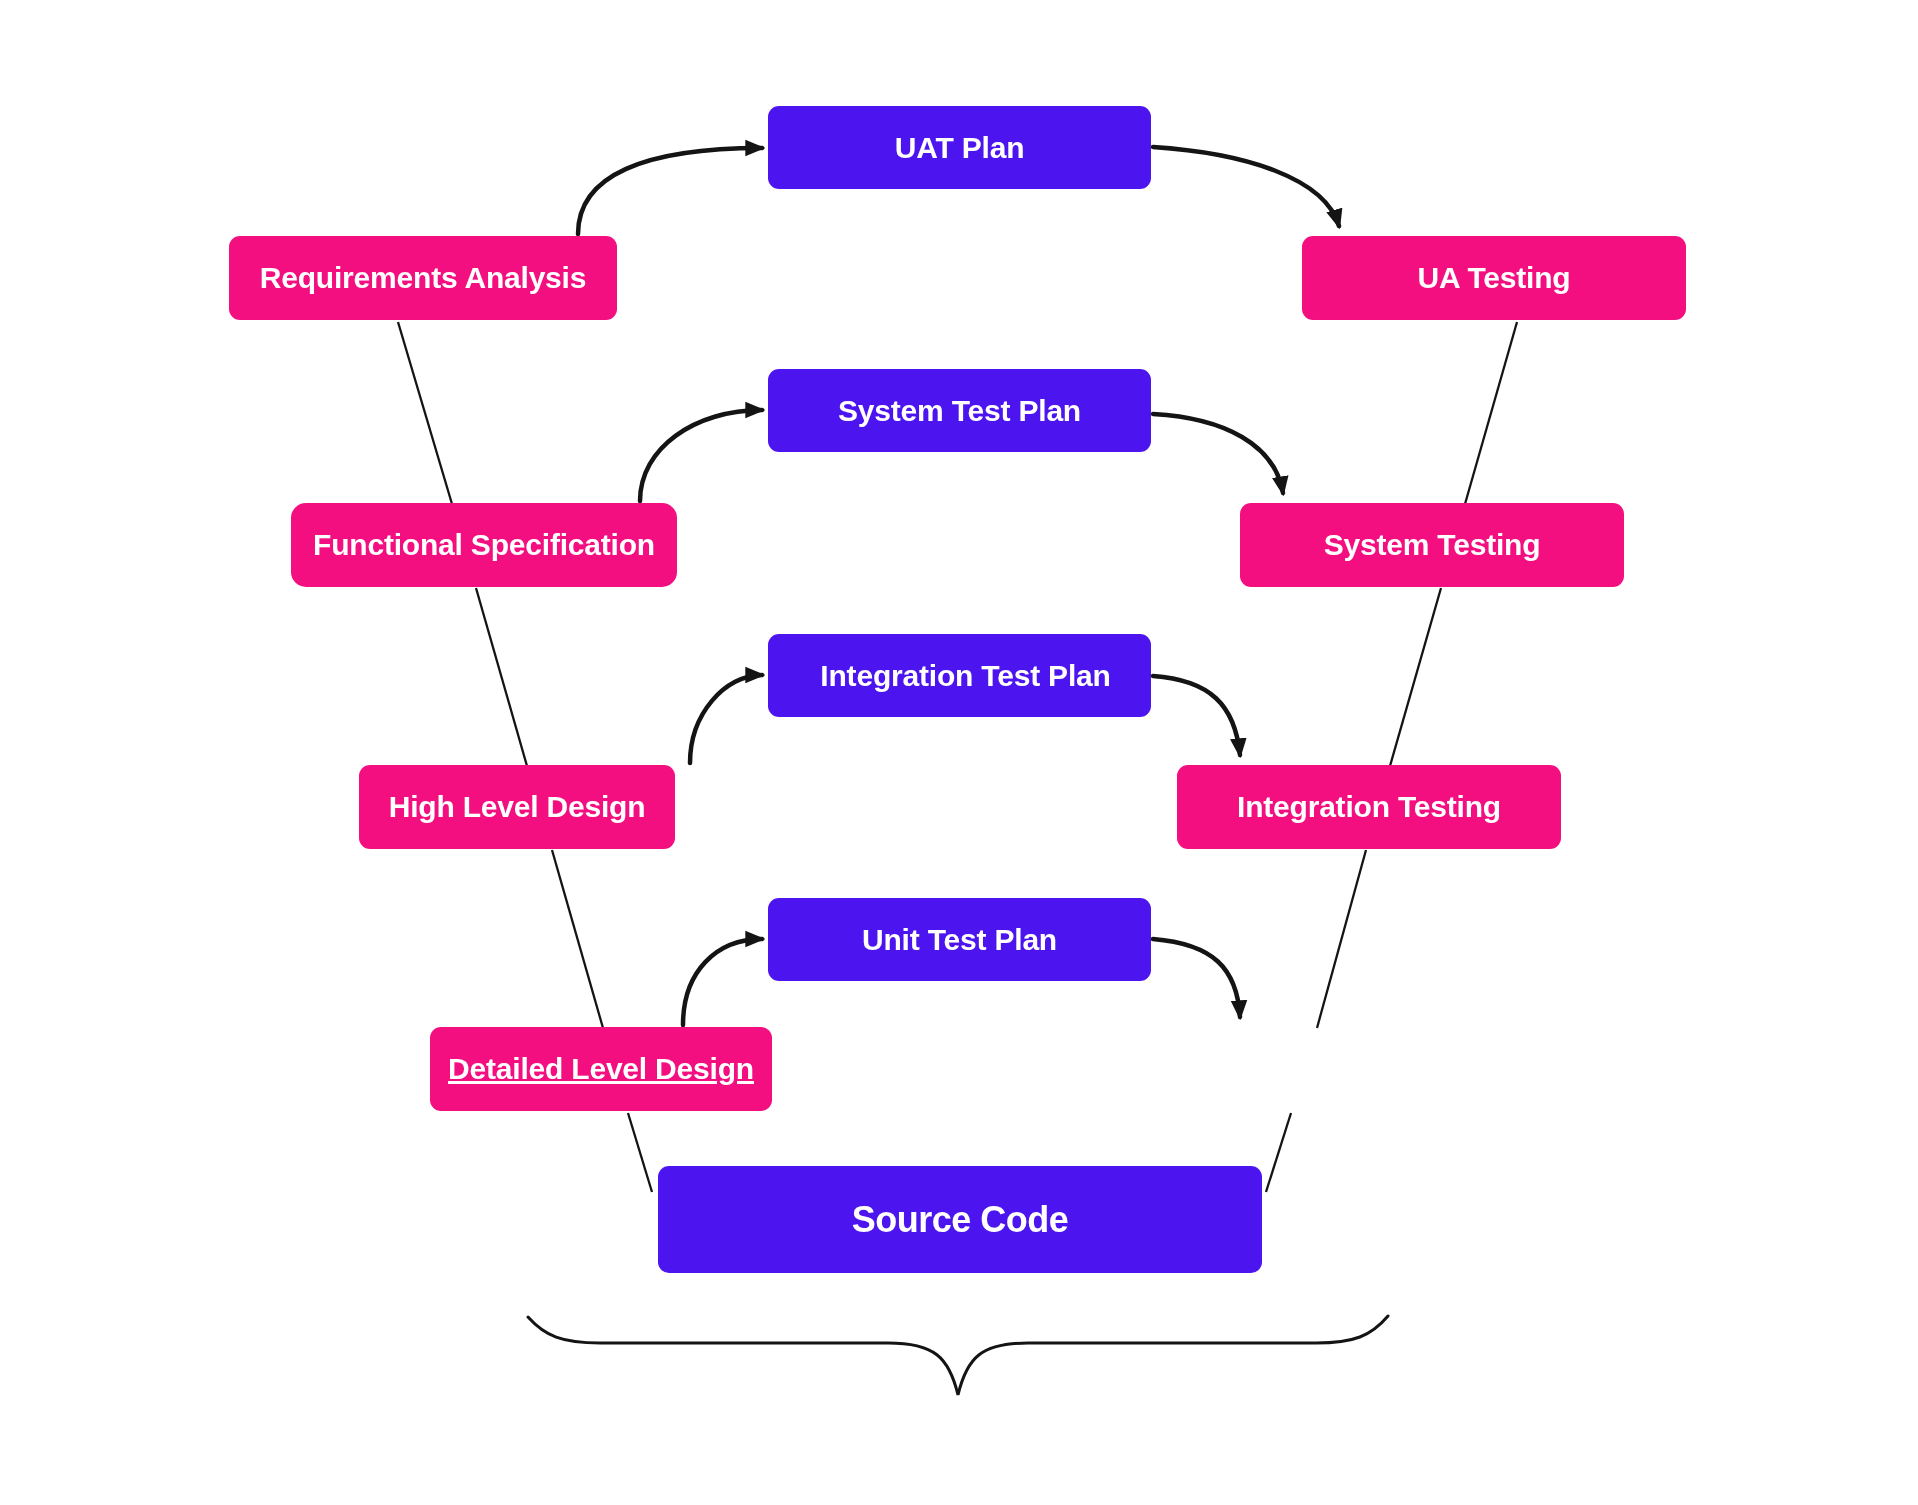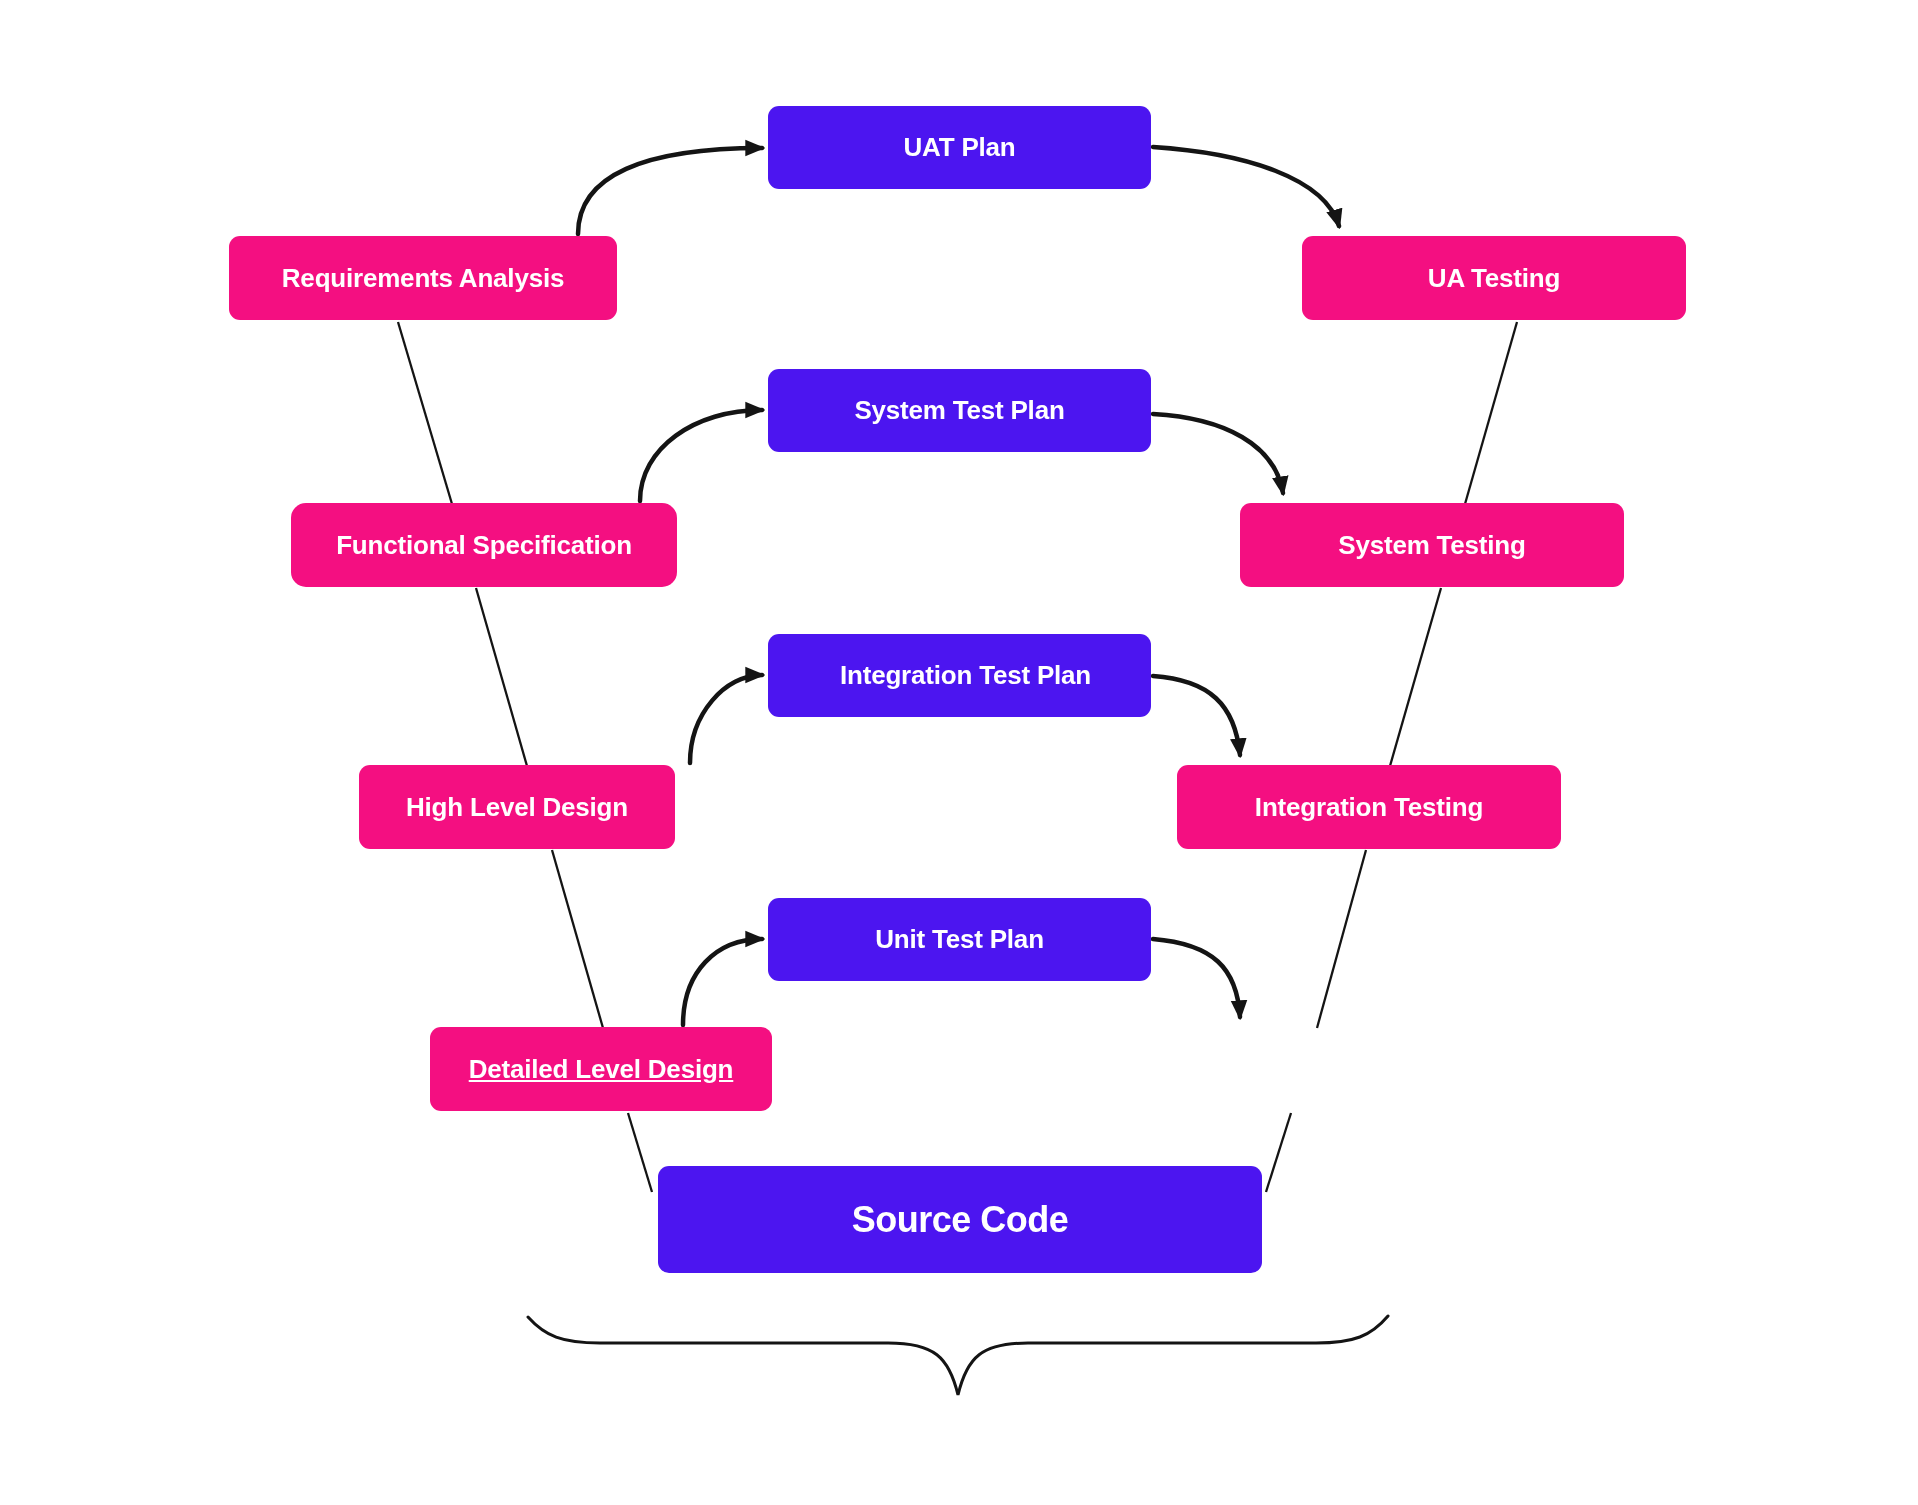--- a/index.html
+++ b/index.html
@@ -11,21 +11,21 @@
     overflow: hidden;
   }
   #stage { position: absolute; left: 0; top: 0; width: 1918px; height: 1505px; }
   #connectors { position: absolute; left: 0; top: 0; width: 1918px; height: 1505px; }
   .node {
     position: absolute;
     display: flex; align-items: center; justify-content: center;
     border-radius: 11px;
     color: #ffffff;
     font-weight: bold;
-    font-size: 26px;
+    font-size: 30px;
     letter-spacing: -0.2px;
     text-align: center;
     box-sizing: border-box;
   }
   .node.big { font-size: 36px; letter-spacing: -0.5px; }
   
   .pink   { background: #f40f81; }
   .purple { background: #4c15f0; }
 </style>
 </head>

